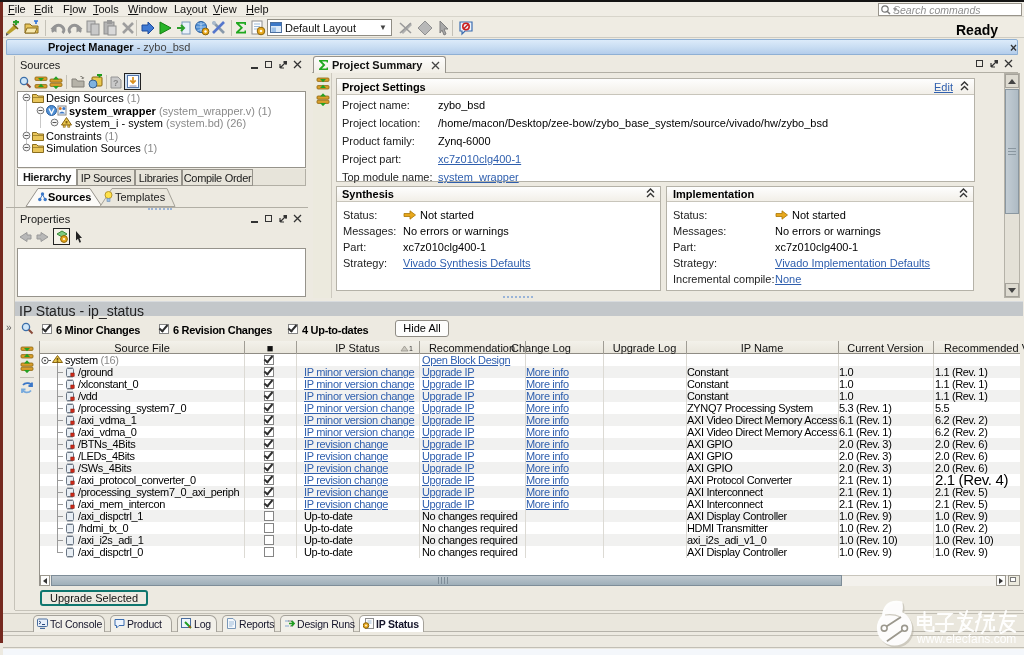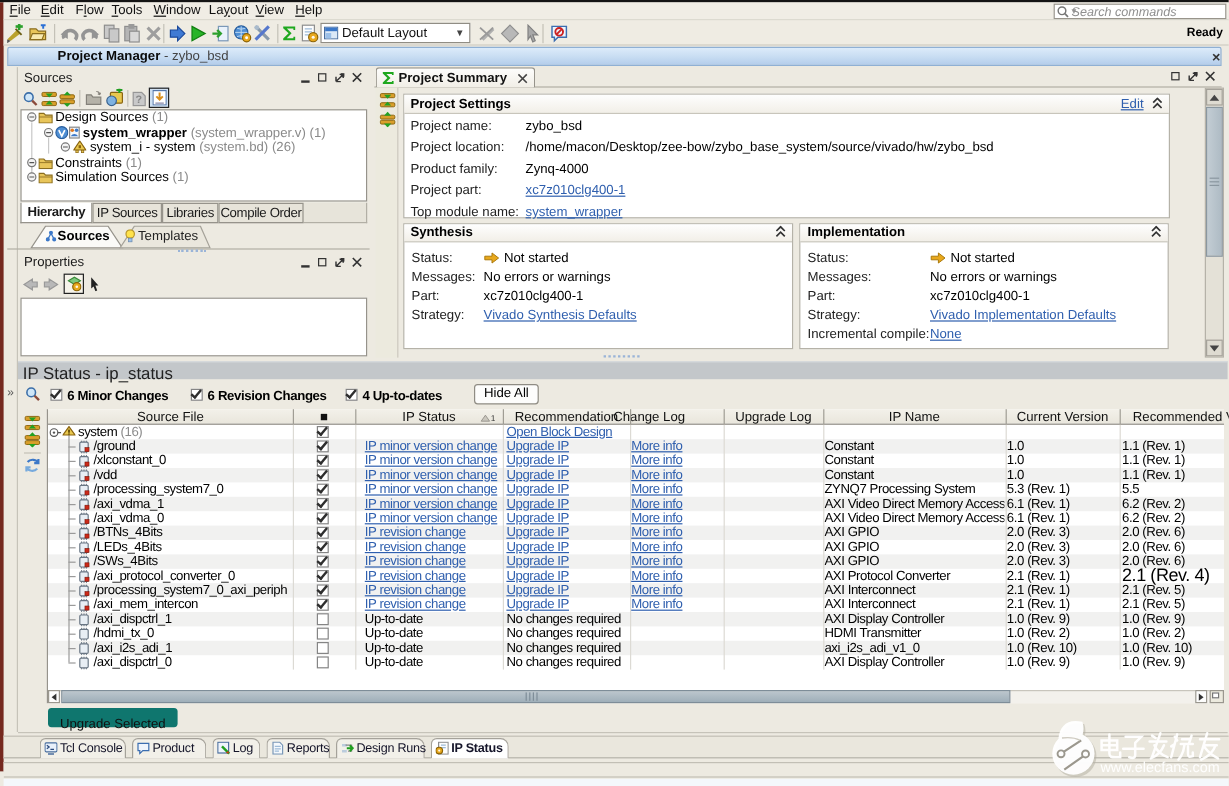--- a/index.html
+++ b/index.html
@@ -26,21 +26,21 @@
 <div class="a" style="left:246px;top:3px;height:13px;line-height:13px;font-size:11px;color:#111"><u>H</u>elp</div>
 <div class="a" style="left:878px;top:3px;width:144px;height:13px;background:#fff;border:1px solid #98948b;line-height:11px">
     <svg width="13" height="11" viewBox="0 0 13 11" style="position:absolute;left:1px;top:0">
       <circle cx="5" cy="5" r="3.2" fill="none" stroke="#777" stroke-width="1.2"></circle>
       <line x1="7.4" y1="7.4" x2="10" y2="10" stroke="#777" stroke-width="1.4"></line>
     </svg>
     <span style="position:absolute;left:14px;top:0;color:#9a9a9a;font-size:8px">▾</span>
     <span style="position:absolute;left:14px;top:0.5px;color:#8f8f8f;font-style:italic;font-size:10.5px">Search commands</span>
   </div>
 <div class="a" style="left:3px;top:17px;width:1021px;height:21px;background:#efece3;border-bottom:1px solid #cfccc2"></div>
-<div class="a b" style="left:956px;top:22px;width:63px;text-align:right;font-size:10px">Ready</div>
+<div class="a b" style="left:956px;top:22px;width:63px;font-size:14px">Ready</div>
 <div class="a" style="left:45px;top:20px;width:1px;height:16px;background:#c4c1b7"></div>
 <div class="a" style="left:136px;top:20px;width:1px;height:16px;background:#c4c1b7"></div>
 <div class="a" style="left:231px;top:20px;width:1px;height:16px;background:#c4c1b7"></div>
 <svg class="a" style="left:4px;top:20px" width="16" height="16" viewBox="0 0 16 16">
     <path d="M2 13 L10 5 L13 8 L5 14 Z" fill="#b9a12c"></path>
     <path d="M9 4 L14 9" stroke="#6b5d12" stroke-width="1.5"></path>
     <path d="M2 13 l3 1 l-3 2 z" fill="#555"></path>
     <rect x="9" y="1" width="6" height="2.2" fill="#2ca02c"></rect>
     <rect x="10.9" y="-0.9" width="2.2" height="6" fill="#2ca02c"></rect>
   </svg>
@@ -325,21 +325,21 @@
 <div class="a b" style="left:342px;top:81px;font-size:11px">Project Settings</div>
 <div class="a lnk" style="left:934px;top:81px;font-size:11px">Edit</div>
 <svg class="a" style="left:960px;top:81px" width="9" height="10" viewBox="0 0 9 10">
     <path d="M1 4.5 L4.5 1 L8 4.5 M1 9 L4.5 5.5 L8 9" stroke="#333" stroke-width="1.4" fill="none"></path>
   </svg>
 <div class="a" style="left:342px;top:99px;height:12px;line-height:12px;color:#222">Project name:</div>
 <div class="a " style="left:438px;top:99px;height:12px;line-height:12px">zybo_bsd</div>
 <div class="a" style="left:342px;top:117px;height:12px;line-height:12px;color:#222">Project location:</div>
 <div class="a " style="left:438px;top:117px;height:12px;line-height:12px">/home/macon/Desktop/zee-bow/zybo_base_system/source/vivado/hw/zybo_bsd</div>
 <div class="a" style="left:342px;top:135px;height:12px;line-height:12px;color:#222">Product family:</div>
-<div class="a " style="left:438px;top:135px;height:12px;line-height:12px">Zynq-4000</div>
+<div class="a " style="left:438px;top:135px;height:12px;line-height:12px">Zynq-6000</div>
 <div class="a" style="left:342px;top:153px;height:12px;line-height:12px;color:#222">Project part:</div>
 <div class="a lnk" style="left:438px;top:153px;height:12px;line-height:12px">xc7z010clg400-1</div>
 <div class="a" style="left:342px;top:171px;height:12px;line-height:12px;color:#222">Top module name:</div>
 <div class="a lnk" style="left:438px;top:171px;height:12px;line-height:12px">system_wrapper</div>
 <div class="a" style="left:336px;top:186px;width:325px;height:105px;background:#fff;border:1px solid #b5b2a8"></div>
 <div class="a" style="left:337px;top:187px;width:323px;height:15px;background:linear-gradient(#fefefe,#f2efe8);border-bottom:1px solid #c8c5bb"></div>
 <div class="a b" style="left:342px;top:188px;font-size:11px">Synthesis</div>
 <svg class="a" style="left:646px;top:188px" width="9" height="10" viewBox="0 0 9 10">
     <path d="M1 4.5 L4.5 1 L8 4.5 M1 9 L4.5 5.5 L8 9" stroke="#333" stroke-width="1.4" fill="none"></path>
   </svg>
@@ -676,21 +676,21 @@
 <div class="a" style="left:935px;top:546px;height:12px;line-height:12px;font-size:11px;letter-spacing:-0.35px">1.0 (Rev. 9)</div>
 <div class="a" style="left:40px;top:575px;width:968px;height:11px;background:#f3f1ec;border-top:1px solid #c8c5bc"></div>
 <div class="a" style="left:40px;top:575px;width:10px;height:11px;background:#fdfdfc;border:1px solid #9a978e"></div>
 <div class="a" style="left:43px;top:578px;width:0;height:0;border-top:3px solid transparent;border-bottom:3px solid transparent;border-right:4px solid #333"></div>
 <div class="a" style="left:51px;top:575px;width:791px;height:11px;background:linear-gradient(#bcc6cd,#9fafb9);border:1px solid #7e8d98"></div>
 <div class="a" style="left:441px;top:577px;width:1px;height:7px;background:#7e8d98;box-shadow:3px 0 #7e8d98,6px 0 #7e8d98,-3px 0 #7e8d98"></div>
 <div class="a" style="left:996px;top:575px;width:10px;height:11px;background:#fdfdfc;border:1px solid #9a978e"></div>
 <div class="a" style="left:999px;top:578px;width:0;height:0;border-top:3px solid transparent;border-bottom:3px solid transparent;border-left:4px solid #333"></div>
 <div class="a" style="left:1008px;top:575px;width:12px;height:11px;background:#eceade;border:1px solid #9a978e"></div>
 <div class="a" style="left:1010px;top:577px;width:6px;height:5px;background:#fff;border:1px solid #777"></div>
-<div class="a" style="left:40px;top:590px;width:108px;height:16px;background:linear-gradient(#fefefdf,#f2efe6);border:8px solid #0f766e;border-radius:3px;text-align:center;line-height:13px;font-size:11px;color:#111">Upgrade Selected</div>
+<div class="a" style="left:40px;top:590px;width:108px;height:16px;background:linear-gradient(#fefefdf,#f2efe6);border:2px solid #0f766e;border-radius:3px;text-align:center;line-height:13px;font-size:11px;color:#111">Upgrade Selected</div>
 <div class="a" style="left:15px;top:610px;width:1008px;height:1px;background:#c6c3b9"></div>
 <div class="a" style="left:3px;top:613px;width:1021px;height:19px;background:#eae7dd;border-top:1px solid #c2bfb5;border-bottom:1px solid #b6b3aa"></div>
 <div class="a" style="left:33px;top:615px;width:72px;height:17px;background:#f2f0e9;border:1px solid #a5a29a;border-bottom:none;border-radius:5px 7px 0 0;"></div>
 <svg class="a" style="left:37px;top:618px" width="11" height="11" viewBox="0 0 11 11">
     <rect x="0.5" y="1" width="10" height="7.5" rx="1" fill="#e8f0fa" stroke="#4a6e9e"></rect>
     <path d="M2 3 l2 1.5 l-2 1.5 M5 6.5 h3" stroke="#2a4a7e" stroke-width="1" fill="none"></path>
     <path d="M3 10.5 h5" stroke="#4a6e9e" stroke-width="1.4"></path>
   </svg>
 <div class="a" style="left:50px;top:618px;font-size:10.5px;letter-spacing:-0.2px;font-weight:normal;color:#15152a">Tcl Console</div>
 <div class="a" style="left:110px;top:615px;width:62px;height:17px;background:#f2f0e9;border:1px solid #a5a29a;border-bottom:none;border-radius:5px 7px 0 0;"></div>

